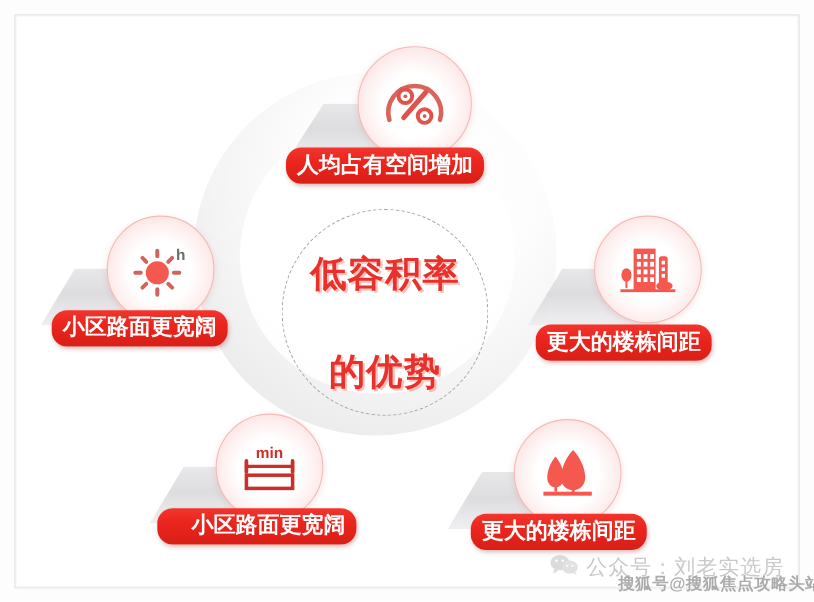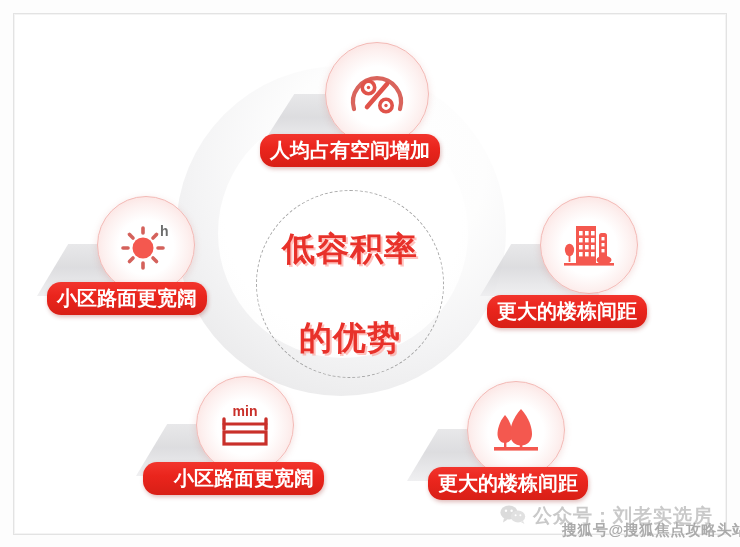--- a/index.html
+++ b/index.html
@@ -118,21 +118,21 @@
 
   
   #node-br{left:467px;top:381px;}
   #node-br .pedestal{top:48px;}
   #node-br .banner{left:-39px;top:86px;}
 
   
   .wm-wechat{
     position:absolute;left:500px;top:503px;
     display:flex;align-items:center;gap:7px;
-    color:#c9c9c9;font-size:19px;font-weight:bold;
+    color:#c9c9c9;font-size:19px;font-weight:normal;
     letter-spacing:1px;
     font-family:"Liberation Sans","DejaVu Sans",sans-serif;
     white-space:nowrap;
   }
   .wm-wechat .wx{opacity:.75;}
   .wm-sohu{
     position:absolute;left:562px;top:521px;
     color:#9d9d9d;font-size:15px;font-weight:bold;
     letter-spacing:0.5px;
     opacity:.85;

